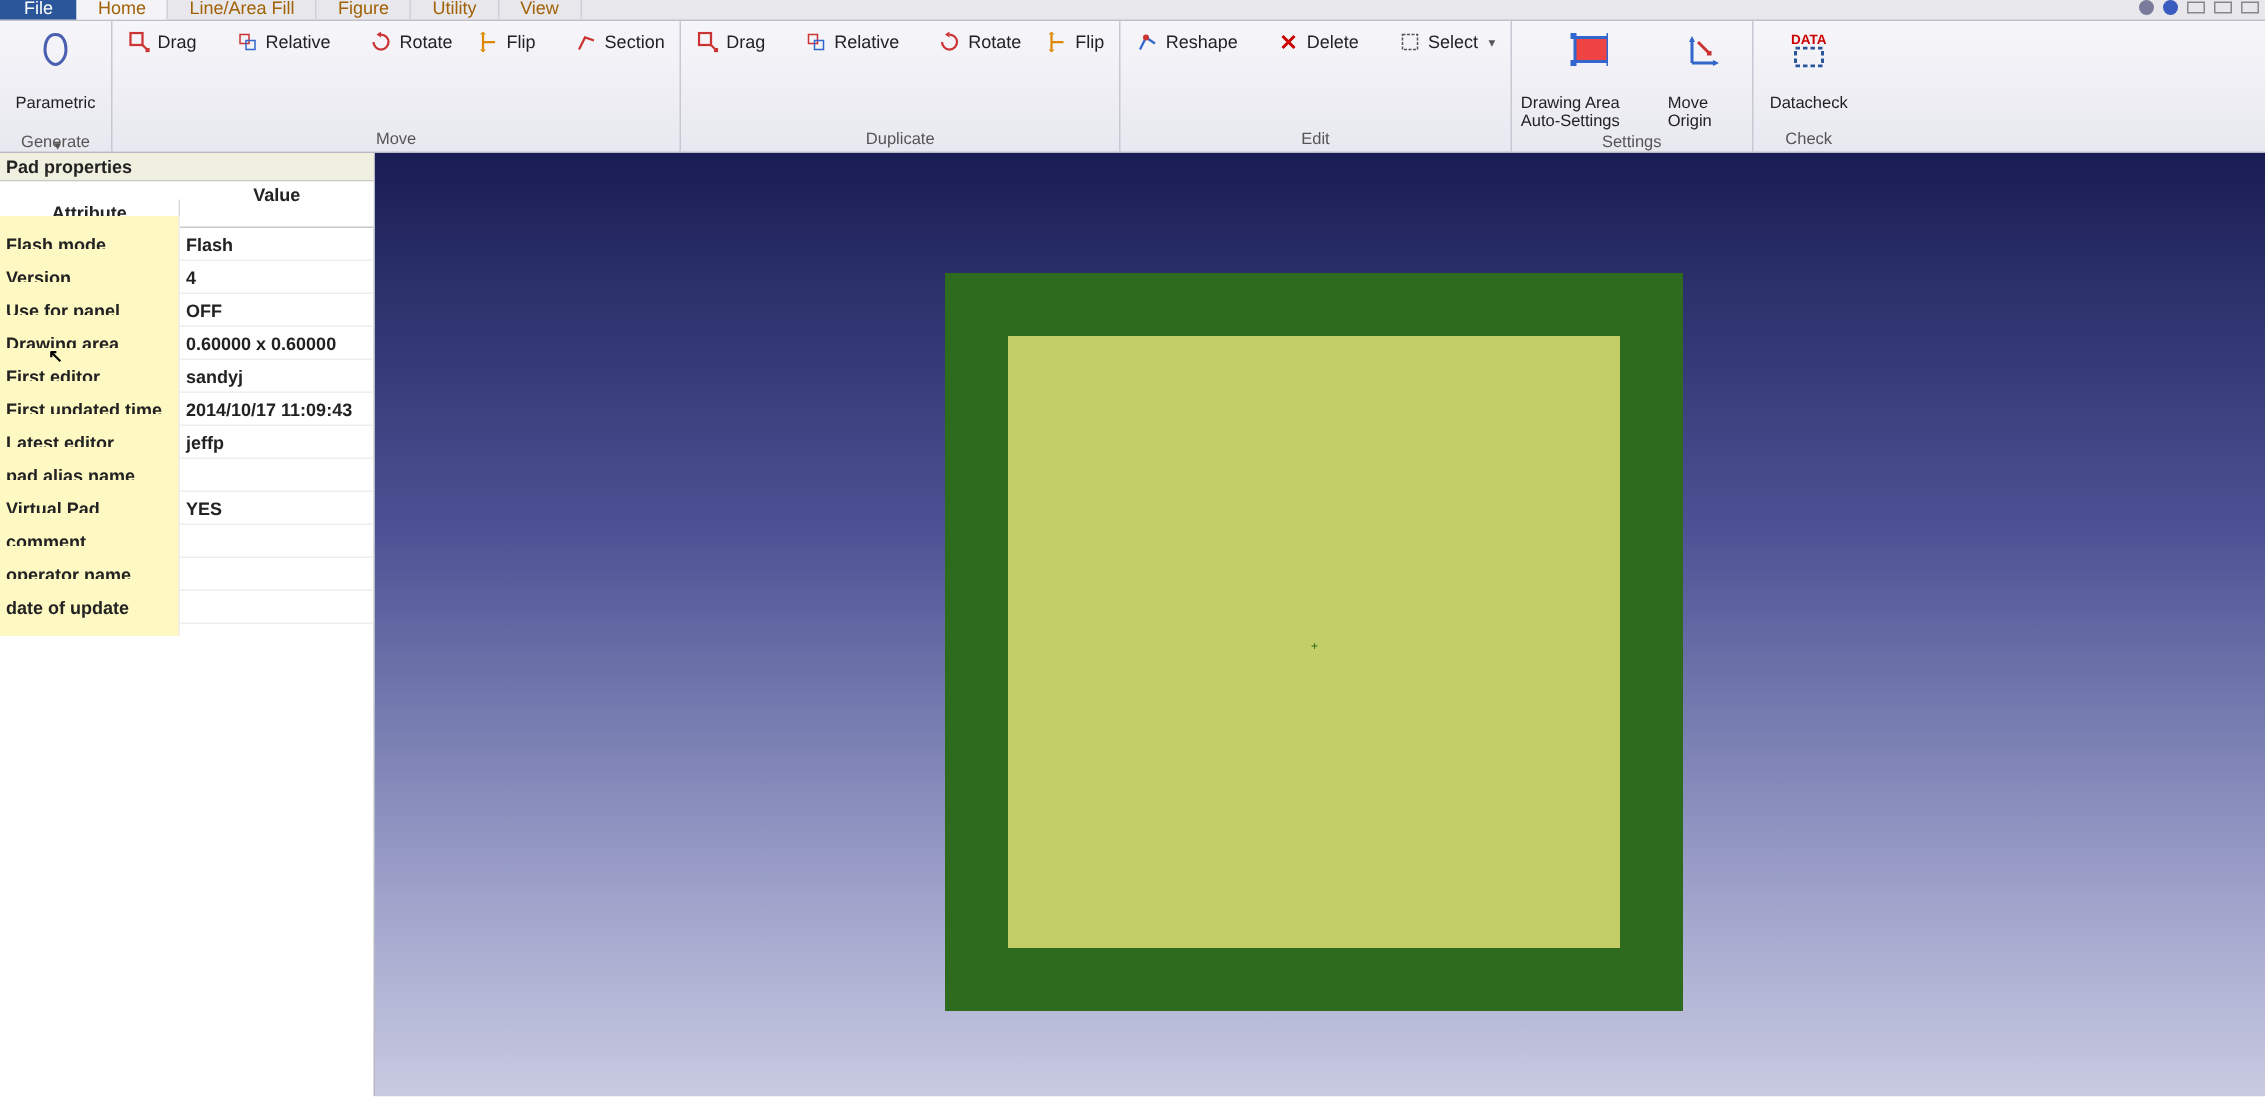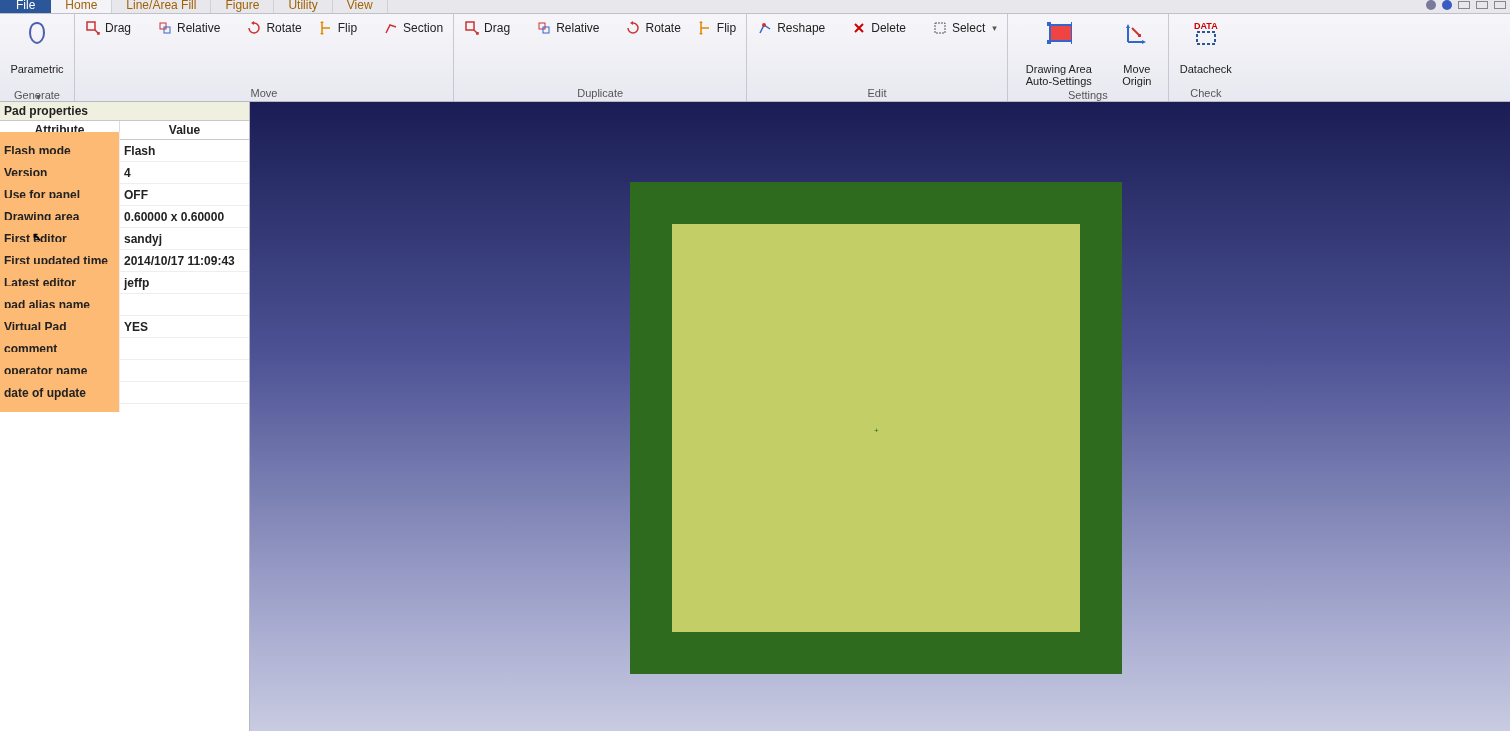--- a/index.html
+++ b/index.html
@@ -15,35 +15,35 @@
   .syswin .circle { width:10px; height:10px; border-radius:50%; background:#7a7a9a; }
   .syswin .box { width:12px; height:8px; border:1px solid #888; display:inline-block; }
 
   
   .ribbon { height:88px; background:linear-gradient(#f6f6fa,#e8e8f0); border-bottom:1px solid #b8b8c4; display:flex; }
   .group { border-right:1px solid #c8c8d4; display:flex; flex-direction:column; justify-content:space-between; padding:4px 6px 0 6px; }
   .group-body { display:flex; align-items:flex-start; gap:8px; height:70px; }
   .group-label { text-align:center; font-size:11px; color:#555; height:16px; line-height:14px; }
   .bigbtn { display:flex; flex-direction:column; align-items:center; justify-content:flex-start; width:62px; cursor:pointer; padding-top:2px; gap:17px; }
   .bigbtn .ico { width:26px; height:26px; display:flex; align-items:center; justify-content:center; }
-  .bigbtn .lbl { font-size:11px; text-align:center; line-height:12px; }
+  .bigbtn .lbl { font-size:11px; line-height:12px; }
   .stack { display:flex; gap:18px;align-items:center; }
   .smbtn { display:flex; align-items:center; gap:4px; height:20px; padding:0 4px; cursor:pointer; font-size:12px; }
   .smbtn .ico { width:16px; height:16px; display:flex; align-items:center; justify-content:center; }
   .dd::after { content:"▾"; font-size:9px; color:#555; margin-left:3px; }
 
   
   .main { flex:1; display:flex; overflow:hidden; }
   .sidepanel { width:250px; background:#fff; border-right:1px solid #b8b8c4; display:flex; flex-direction:column;font-weight:bold; }
   .panel-title { background:#f0f0e0; font-size:12px; padding:2px 4px; border-bottom:1px solid #c8c8c8; }
   .prop-header { display:flex; border-bottom:1px solid #c8c8c8; background:#fff; }
   .prop-header div { flex:1; text-align:center; padding:2px 0; font-size:12px; }
-  .prop-header div:first-child { flex:0 0 120px; border-right:1px solid #ddd; }
+  .prop-header div:first-child { flex:0 0 120px; border-right:1px solid #ddd;margin-top:12px; }
   .prop-row { display:flex; border-bottom:1px solid #eee; height:22px; align-items:center; }
-  .prop-row .k { flex:0 0 120px; padding:12px 4px; background:#fdba74; font-size:12px; border-right:1px solid #eee; white-space:nowrap; overflow:hidden; }
+  .prop-row .k { flex:0 0 120px; padding:12px 4px; background:#fef9c3; font-size:12px; border-right:1px solid #eee; white-space:nowrap; overflow:hidden; }
   .prop-row .v { flex:1; padding:0 4px; font-size:12px; }
 
   .canvas-area { flex:1; position:relative; background:linear-gradient(#1a1d54 0%, #4c5294 40%, #a1a5cc 80%, #c9cbe1 100%); }
   .pad-outer { position:absolute; left:380px; top:80px; width:492px; height:492px; background:#2f6b1f; }
   .pad-inner { position:absolute; left:422px; top:122px; width:408px; height:408px; background:#c3cf66; }
   .crosshair { position:absolute; left:624px; top:324px; width:4px; height:4px; color:#2f6b1f; font-size:8px; }
   .cursor-ptr { position:absolute; left:32px; top:230px; font-size:12px; color:#000; }
 
   svg { display:block; }
 </style>

